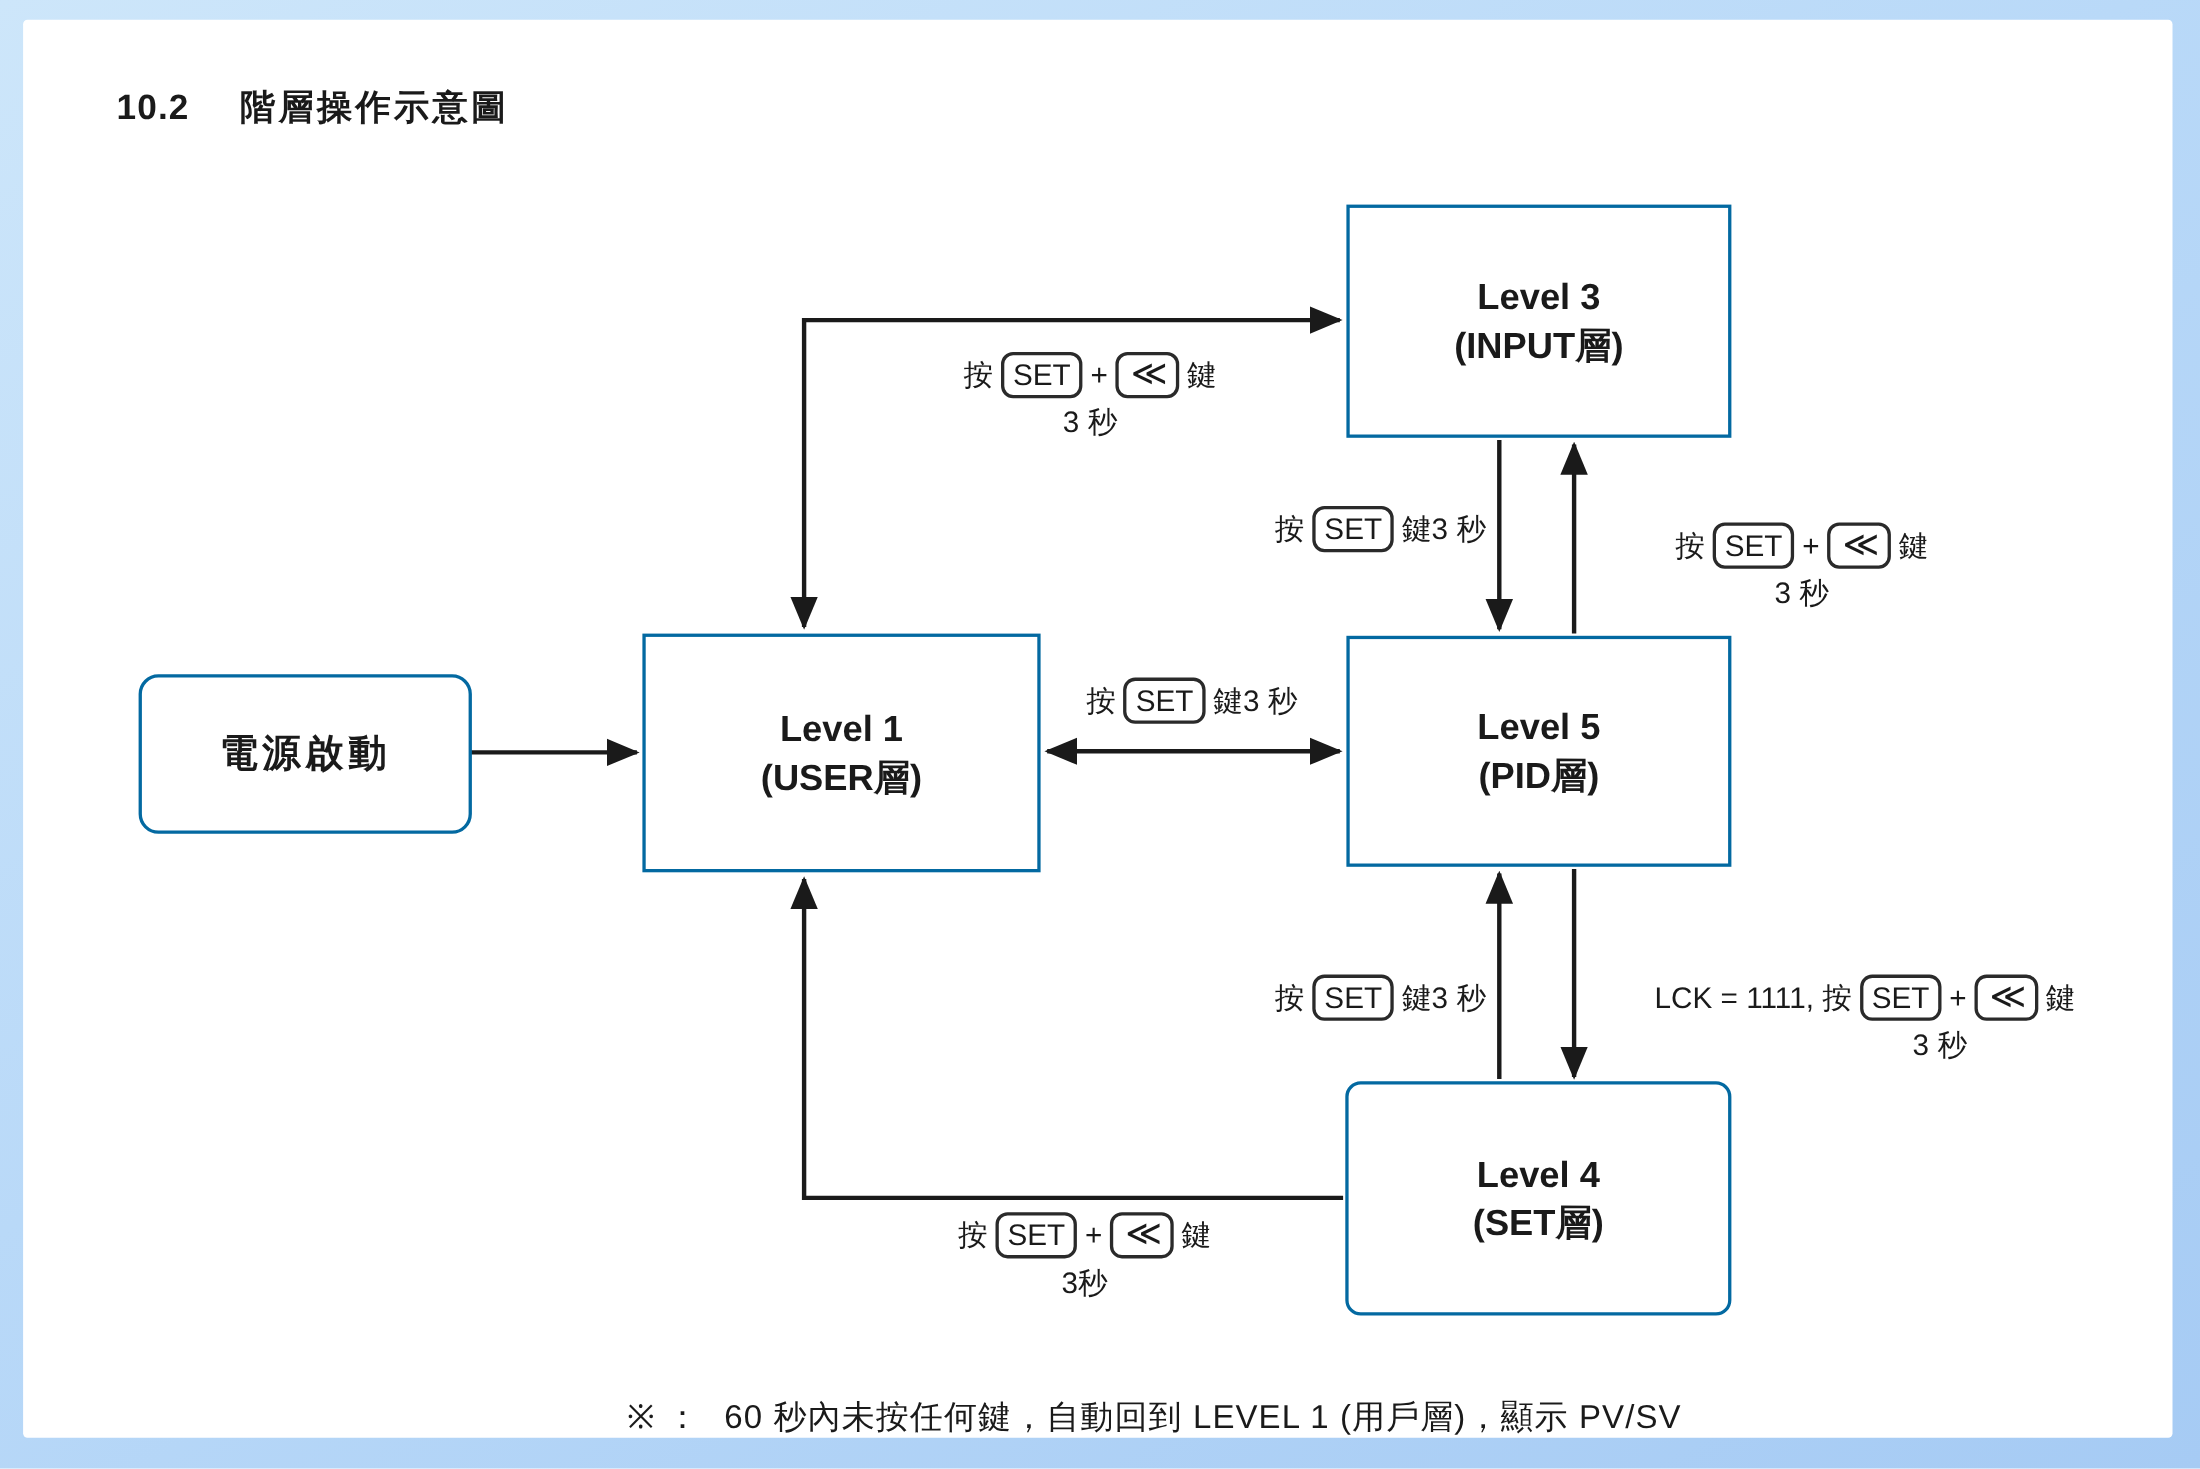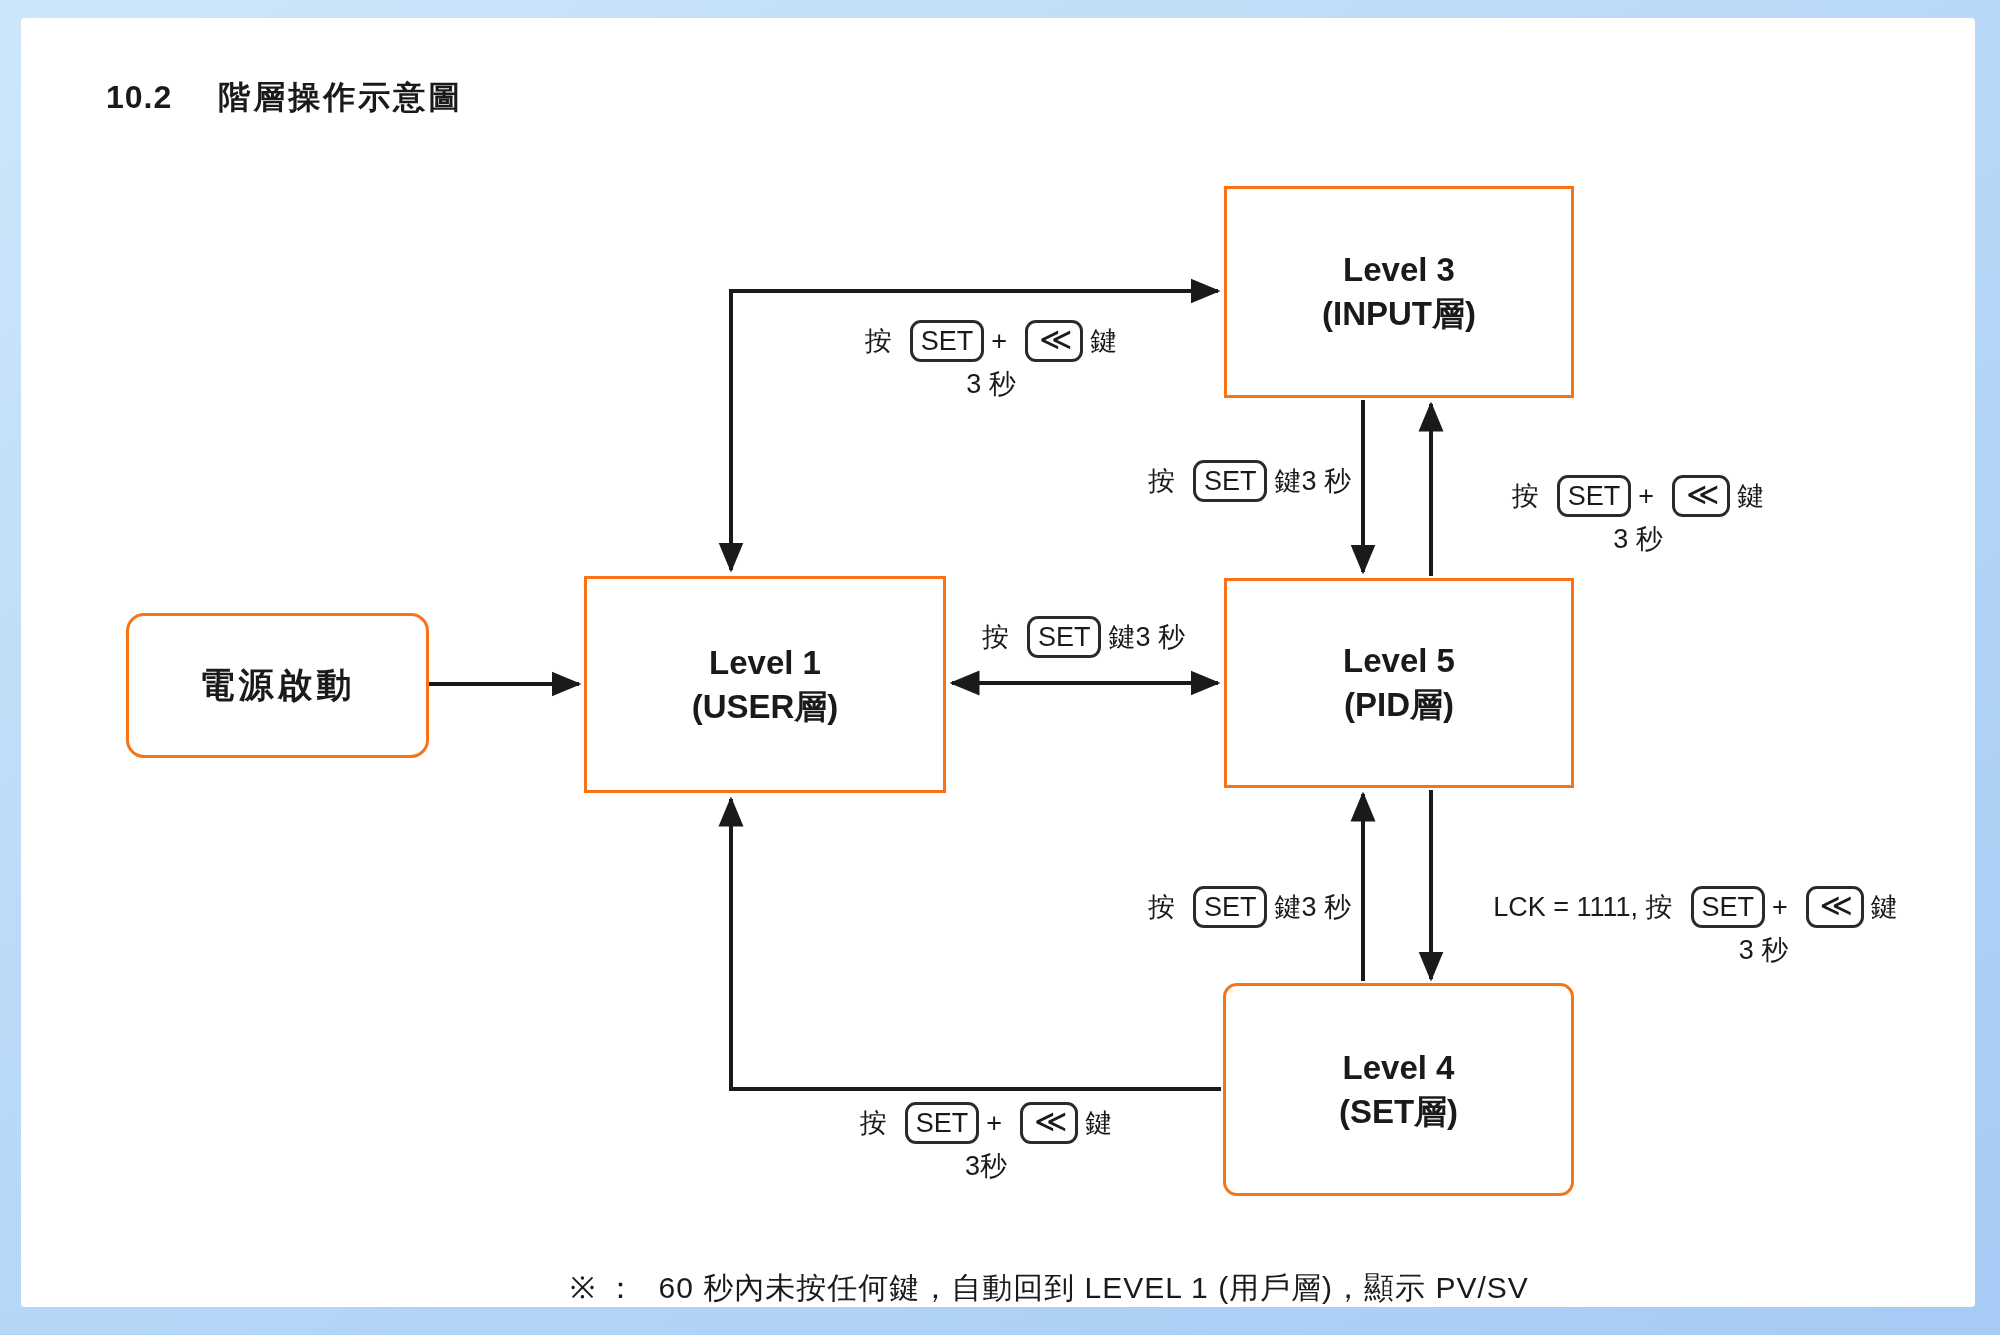--- a/index.html
+++ b/index.html
@@ -16,36 +16,36 @@
     background:#ffffff;border-radius:4px;
   }
   .title{
     position:absolute;left:85px;top:58px;
     display:flex;gap:46px;align-items:baseline;
     font-size:32px;font-weight:bold;letter-spacing:1px;text-align:right;
   }
   .title .zh{letter-spacing:3px;}
   svg.wires{position:absolute;left:0;top:0;width:2000px;height:1335px;}
   .node{
-    position:absolute;background:#fff;border:3px solid #f97316;
+    position:absolute;background:#fff;border:3px solid #0369a1;
     display:flex;flex-direction:column;align-items:center;justify-content:center;
     font-weight:bold;font-size:33px;line-height:1.32;text-align:center;
   }
   .node.rounded{border-radius:18px;font-size:35px;letter-spacing:4px;}
   .elabel{
     position:absolute;display:flex;flex-direction:column;align-items:center;
     font-size:27px;white-space:nowrap;
   }
   .elabel.right-align{align-items:flex-end;}
   .erow{display:flex;align-items:center;gap:7px;height:46px;}
   .keycap{
     display:inline-flex;align-items:center;justify-content:center;
     border:3px solid #2a2a2a;border-radius:11px;
     min-width:58px;height:42px;padding:0 8px;
-    font-size:27px;background:#fff;box-sizing:border-box;margin-left:11px;
+    font-size:27px;background:#fff;box-sizing:border-box;
   }
   .keycap.chev{font-size:32px;letter-spacing:-3px;padding:0 10px 4px 10px;}
   .dur{height:40px;display:flex;align-items:center;}
   .dur.shift-right{transform:translateX(68px);}
   .footnote{
     position:absolute;left:549px;top:1248px;
     display:flex;gap:22px;align-items:baseline;
     font-size:30px;letter-spacing:1px;
   }
 </style>

